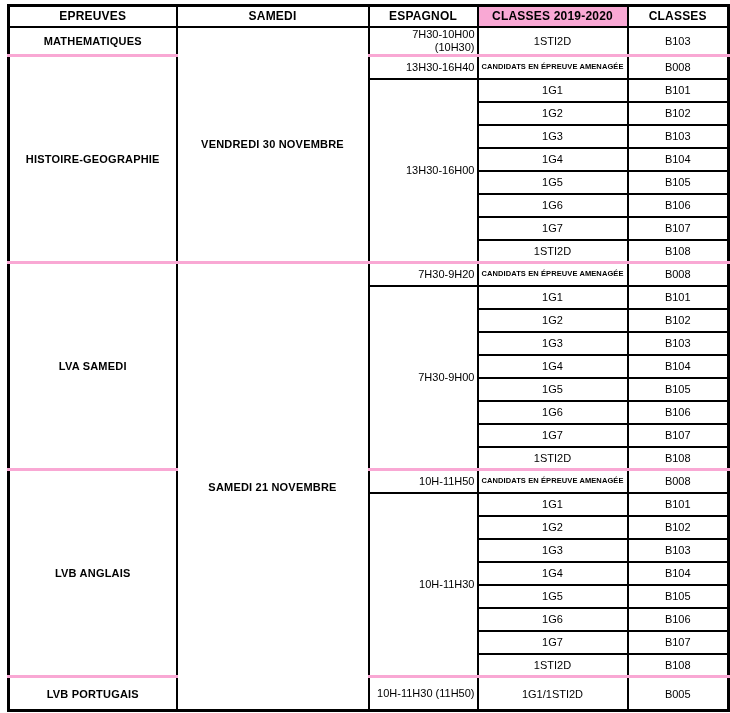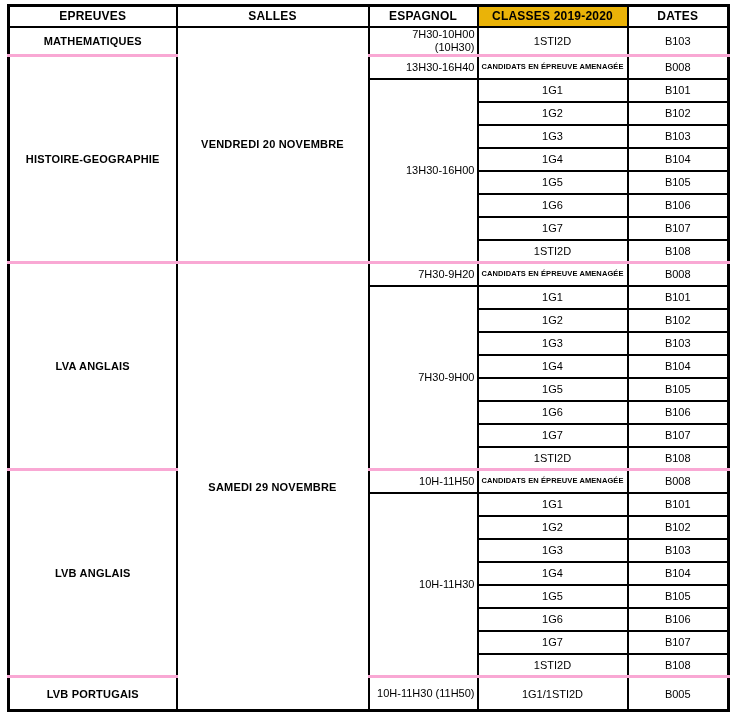--- a/index.html
+++ b/index.html
@@ -68,30 +68,30 @@
   <colgroup>
     <col class="c0">
       <col class="c1">
       <col class="c2">
       <col class="c3">
       <col class="c4">
   </colgroup>
   <thead>
     <tr>
       <th>EPREUVES</th>
-      <th>SALLES</th>
+      <th>SAMEDI</th>
       <th>ESPAGNOL</th>
-      <th style="background: #eab308;">CLASSES 2019-2020</th>
-      <th>DATES</th>
+      <th style="background: #f9a8d4;">CLASSES 2019-2020</th>
+      <th>CLASSES</th>
     </tr>
   </thead>
   <tbody>
       <tr class="tall">
         <td class="col-0">MATHEMATIQUES</td>
-        <td class="col-1" rowspan="10">VENDREDI 20 NOVEMBRE</td>
+        <td class="col-1" rowspan="10">VENDREDI 30 NOVEMBRE</td>
         <td class="col-2">7H30-10H00
 (10H30)</td>
         <td class="col-3">1STI2D</td>
         <td class="col-4">B103</td>
       </tr>
       <tr class="section-start">
         <td class="col-0" rowspan="9">HISTOIRE-GEOGRAPHIE</td>
         <td class="col-2">13H30-16H40</td>
         <td class="col-3 small-caps">CANDIDATS EN ÉPREUVE AMENAGÉE</td>
         <td class="col-4">B008</td>
@@ -123,22 +123,22 @@
       </tr>
       <tr>
         <td class="col-3">1G7</td>
         <td class="col-4">B107</td>
       </tr>
       <tr>
         <td class="col-3">1STI2D</td>
         <td class="col-4">B108</td>
       </tr>
       <tr class="section-start">
-        <td class="col-0" rowspan="9">LVA ANGLAIS</td>
-        <td class="col-1" rowspan="19">SAMEDI 29 NOVEMBRE</td>
+        <td class="col-0" rowspan="9">LVA SAMEDI</td>
+        <td class="col-1" rowspan="19">SAMEDI 21 NOVEMBRE</td>
         <td class="col-2">7H30-9H20</td>
         <td class="col-3 small-caps">CANDIDATS EN ÉPREUVE AMENAGÉE</td>
         <td class="col-4">B008</td>
       </tr>
       <tr>
         <td class="col-2" rowspan="8">7H30-9H00</td>
         <td class="col-3">1G1</td>
         <td class="col-4">B101</td>
       </tr>
       <tr>

